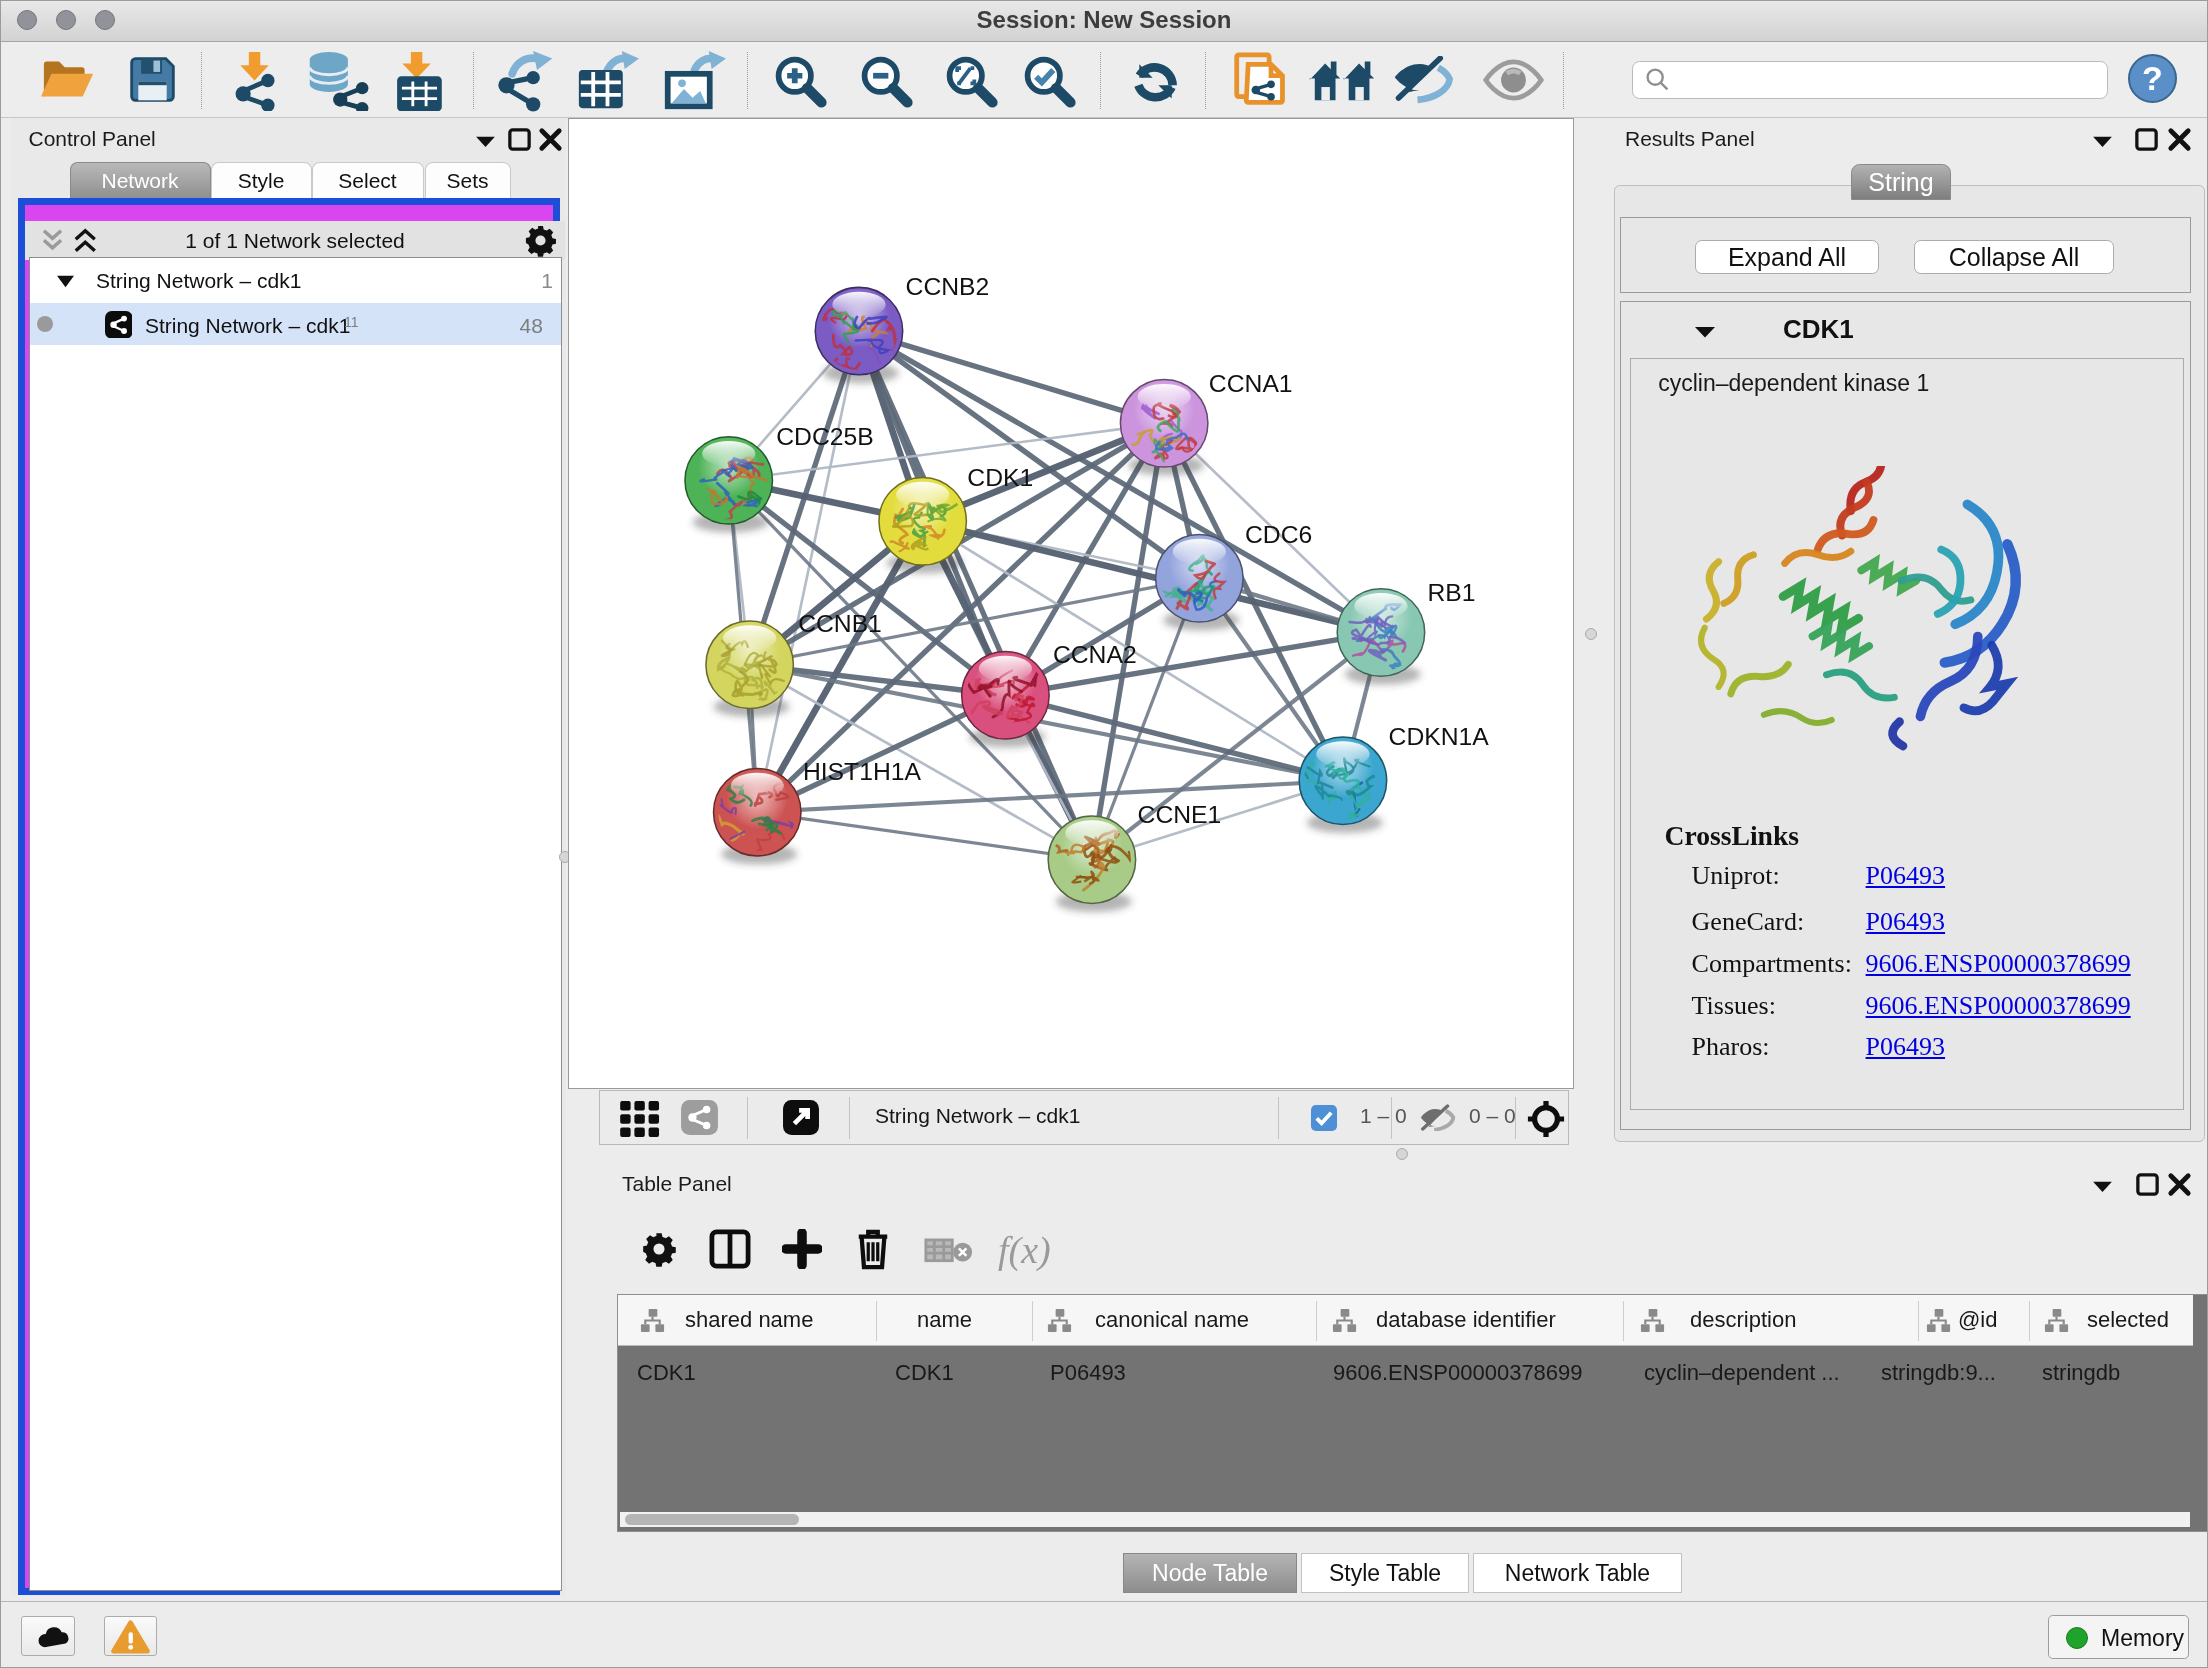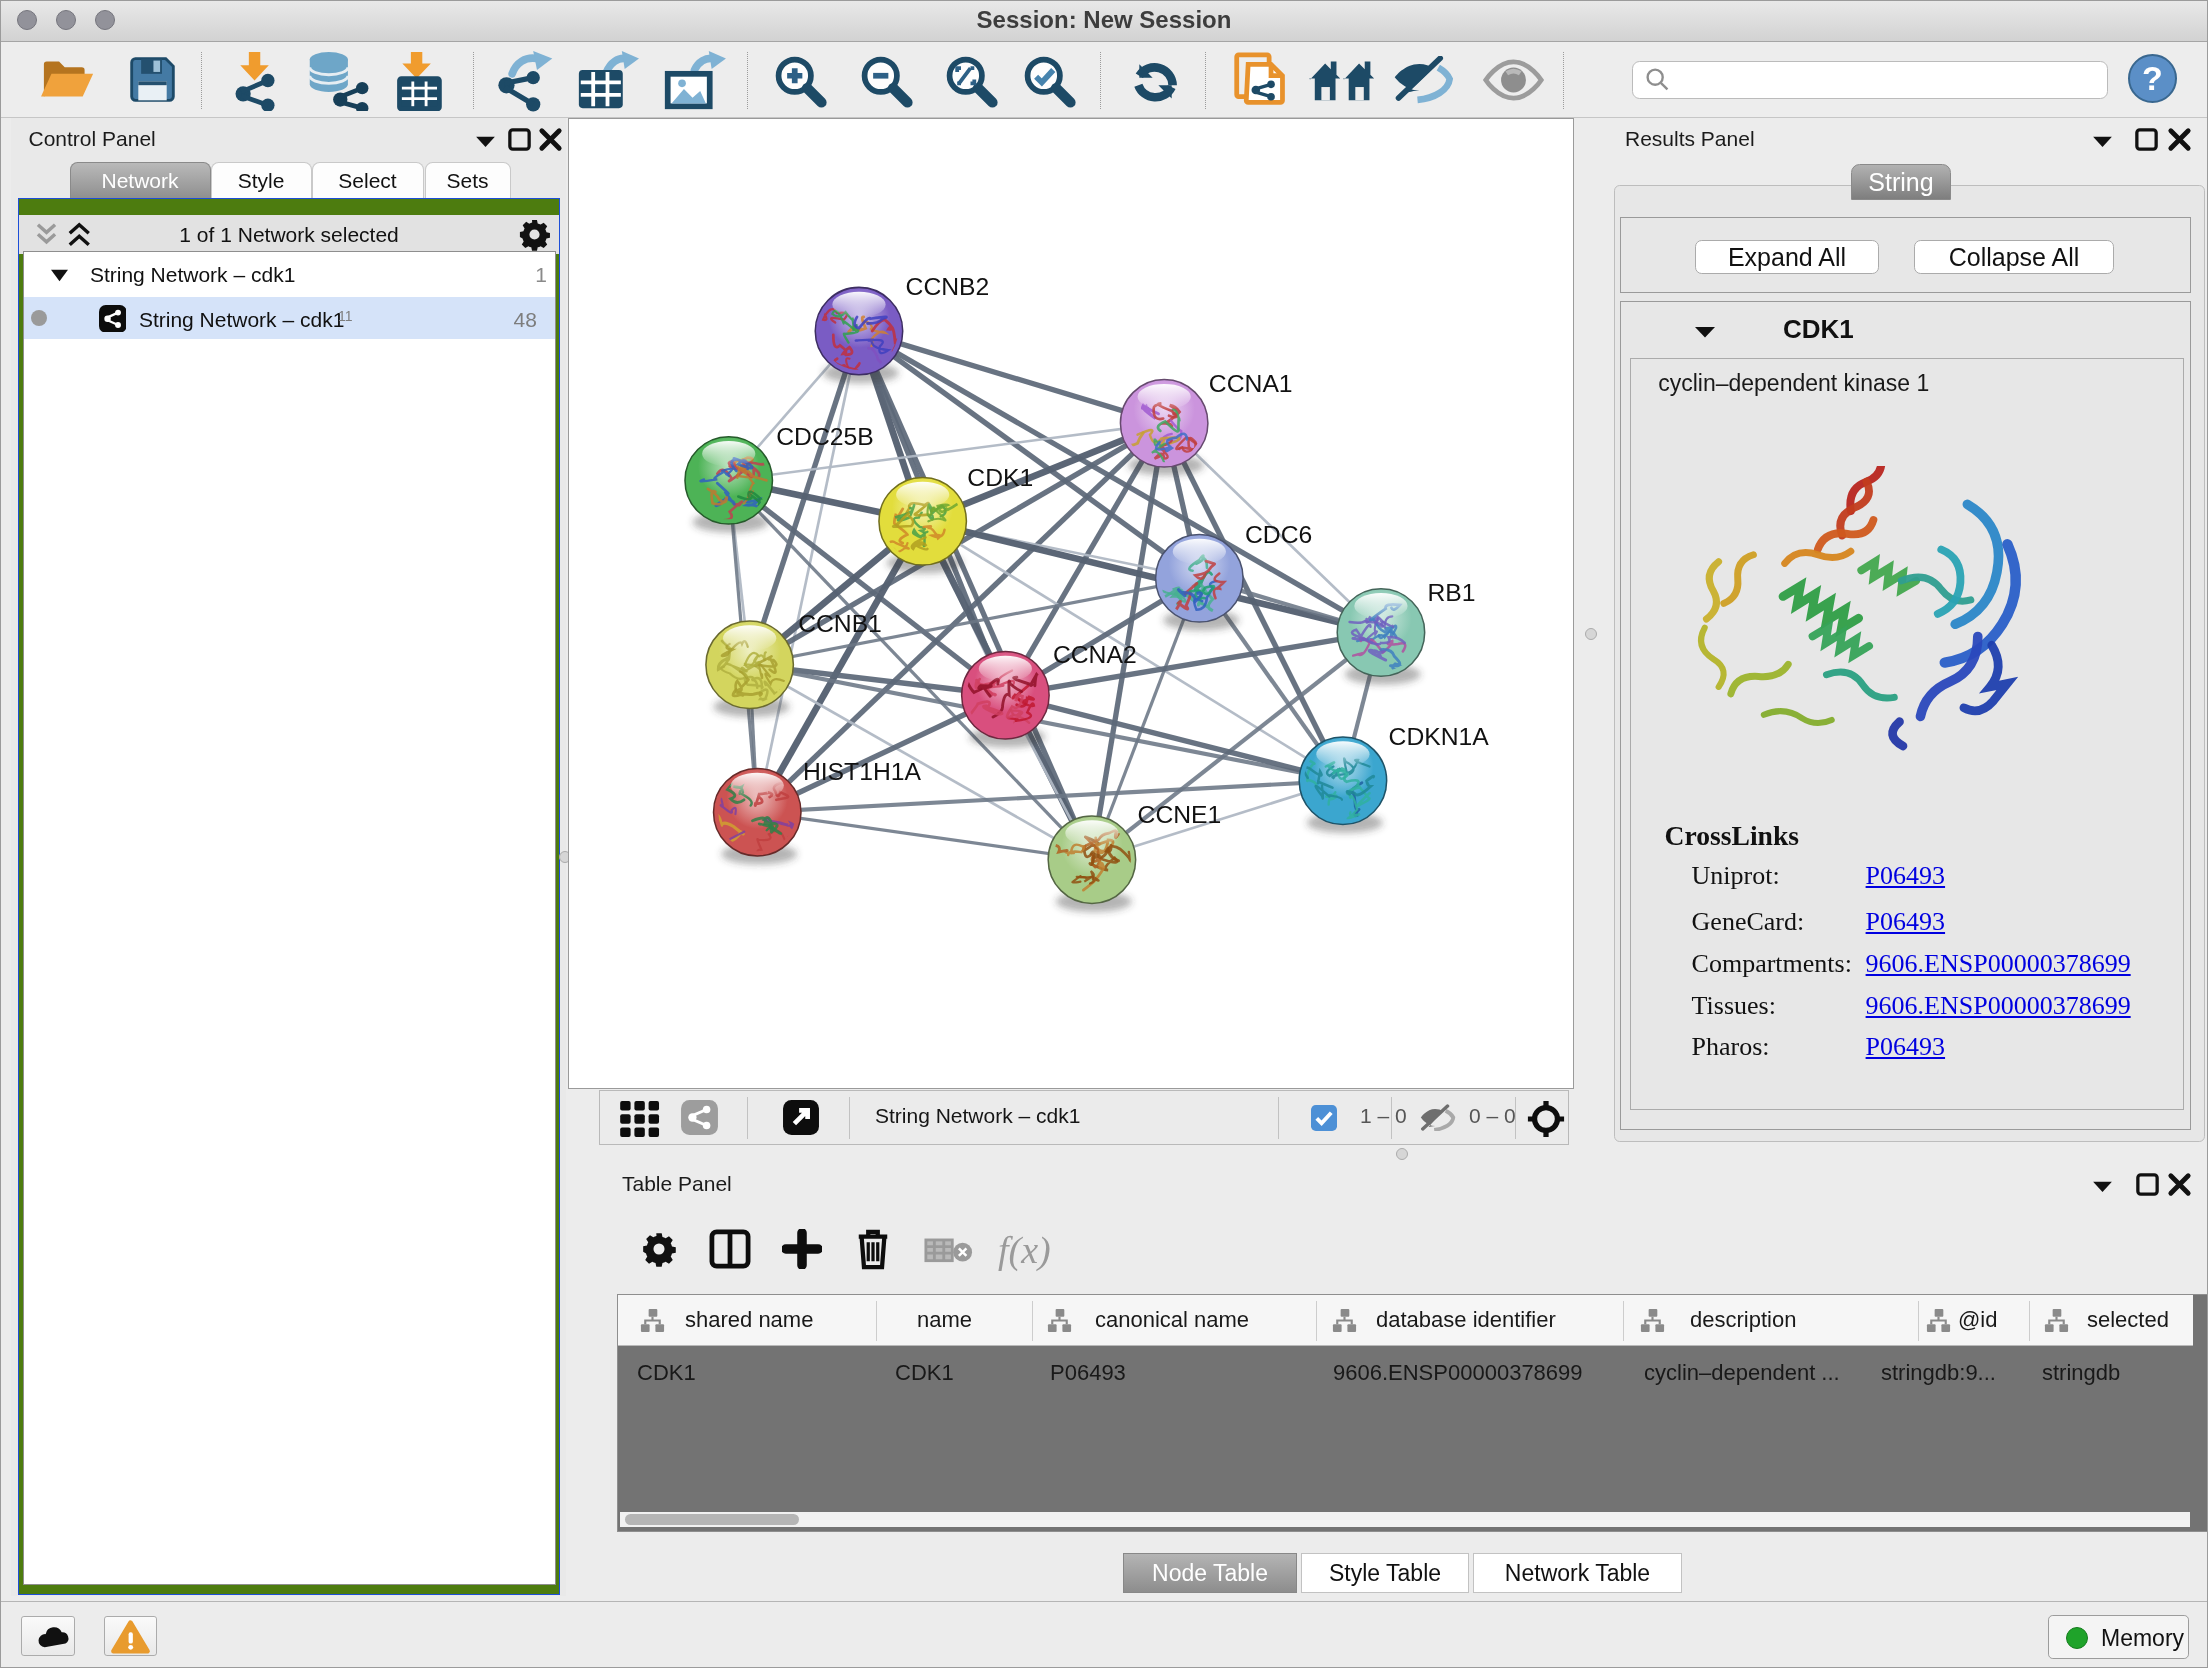--- a/index.html
+++ b/index.html
@@ -12,21 +12,21 @@
 .ticon{position:absolute;top:0}
 #searchbox{position:absolute;left:1632px;top:19px;width:476px;height:38px;background:#fff;border:1.9px solid #bbb;border-radius:7.6px}
 #helpbtn{position:absolute;left:2128px;top:12.4px;width:49px;height:49px;border-radius:50%;background:#5b8fc7;border:2.9px solid #39678f;color:#fff;font-size:34px;font-weight:bold;text-align:center;line-height:44px}
 
 .phead{font-size:21px;color:#1b1b1b}
 .pmini{position:absolute;display:block}
 
 #cpanel{position:absolute;left:10.5px;top:118px;width:555px;height:1478px;background:#e9e9e9}
 .tab{position:absolute;top:0;height:37px;border:1px solid #c9c9c9;border-bottom:none;border-radius:7.6px 7.6px 0 0;background:#fdfdfd;color:#111;font-size:21px;text-align:center;line-height:35px}
 .tabsel{background:linear-gradient(#b9b9b9,#8e8e8e);color:#fff;border-color:#8a8a8a}
-#cpbox{position:absolute;left:7.6px;top:80px;width:542px;height:1397px;border:1px solid #1d4ed8;background:#4d7c0f}
+#cpbox{position:absolute;left:7.6px;top:80px;width:542px;height:1397px;border:7px solid #1d4ed8;background:#d946ef}
 #cphead{position:absolute;left:0px;top:16px;width:540px;height:39px;background:#e2e2e2;font-size:21px;color:#111;text-align:center;line-height:39px}
 #cplist{position:absolute;left:3.8px;top:52px;width:533px;height:1334px;background:#fff;border:1px solid #8e8e8e}
 #row2{position:absolute;left:0;top:45px;width:531px;height:42px;background:#d5e3f9}
 
 #netcanvas{position:absolute;left:568px;top:118px;width:1006px;height:971px;background:#fff;border:1px solid #9a9a9a}
 #netbar{position:absolute;left:599px;top:1090px;width:970px;height:55px;background:#ebebeb;border:1px solid #b9b9b9}
 .nsep{position:absolute;top:5.7px;height:42px;width:0;border-left:1px solid #c2c2c2}
 
 #rpanel{position:absolute;left:1578px;top:118px;width:631px;height:1025px}
 #rbox{position:absolute;left:36px;top:67px;width:591px;height:957px;background:#e7e7e7;border:1px solid #bdbdbd;border-radius:5.7px}

